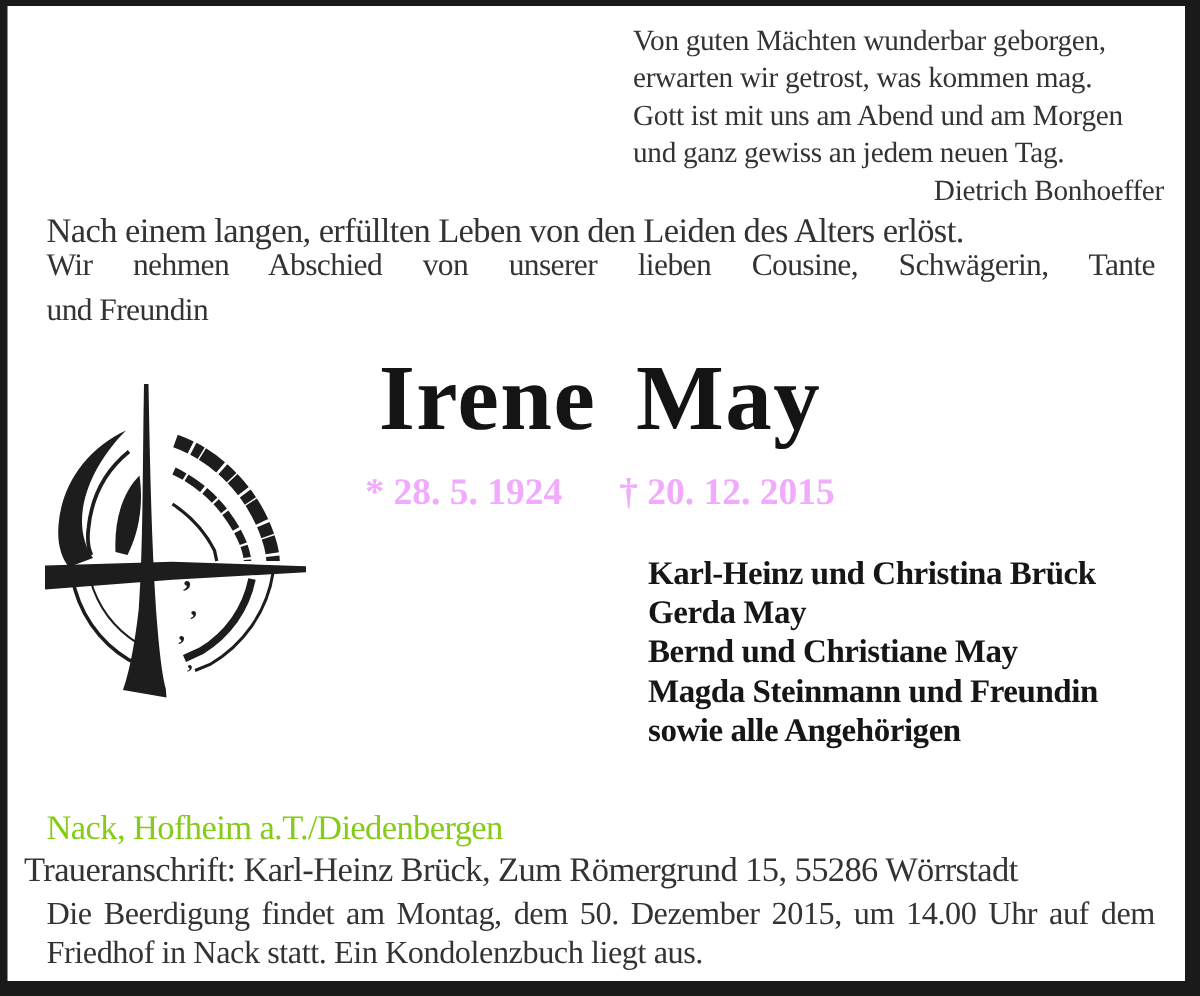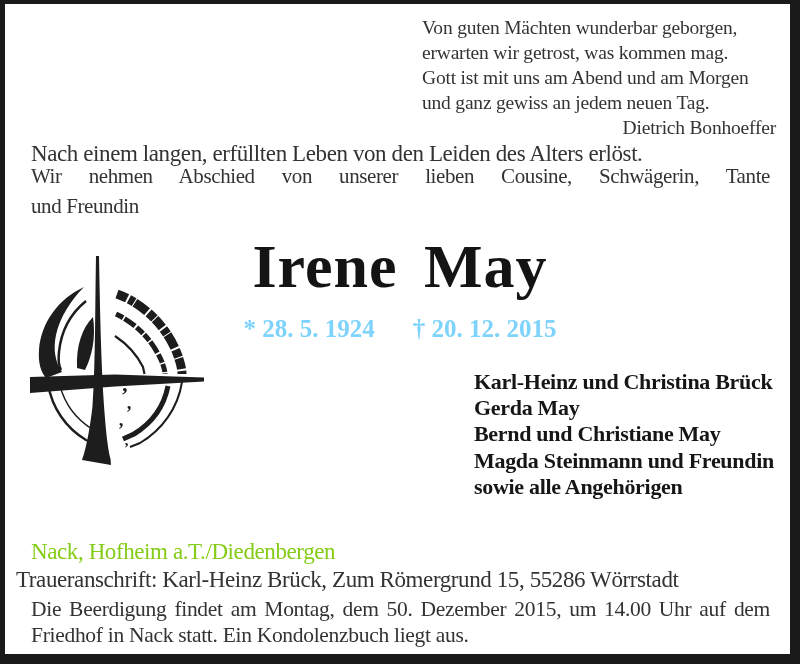--- a/index.html
+++ b/index.html
@@ -22,28 +22,28 @@
 
   
   .release{left:31px;top:141px;width:760px;font-size:23px;letter-spacing:-0.4px;white-space:nowrap;color:#333;}
   .farewell{left:31px;top:161px;width:739px;font-size:21px;line-height:30px;letter-spacing:-0.4px;color:#333;}
   .justify-line{text-align:justify;text-align-last:justify;}
 
   
   .name{left:0;top:234px;width:800px;text-align:center;font-size:62px;font-weight:bold;
         color:#141414;letter-spacing:1px;word-spacing:10px;line-height:64px;margin:0;}
   .dates{left:0;top:314px;width:800px;display:flex;justify-content:center;gap:38px;
-         font-size:25px;font-weight:bold;color:#7dd3fc;line-height:30px;}
+         font-size:25px;font-weight:bold;color:#f0abfc;line-height:30px;}
 
   
   .emblem{position:absolute;left:20px;top:256px;width:190px;height:218px;}
 
   
   .mourners{left:432px;top:369px;font-size:22px;font-weight:bold;line-height:26.2px;
-            color:#161616;letter-spacing:-0.3px;white-space:nowrap;margin-left:42px;}
+            color:#161616;letter-spacing:-0.3px;white-space:nowrap;}
 
   
   .places{left:31px;top:539px;font-size:23px;letter-spacing:-0.4px;color:#84cc16;white-space:nowrap;}
   .address{left:16px;top:567px;font-size:23px;letter-spacing:-0.4px;color:#333;white-space:nowrap;}
   .funeral{left:31px;top:596px;width:739px;font-size:21.5px;line-height:26px;letter-spacing:-0.3px;color:#333;}
 </style>
 </head>
 <body>
 
 <div class="page">

